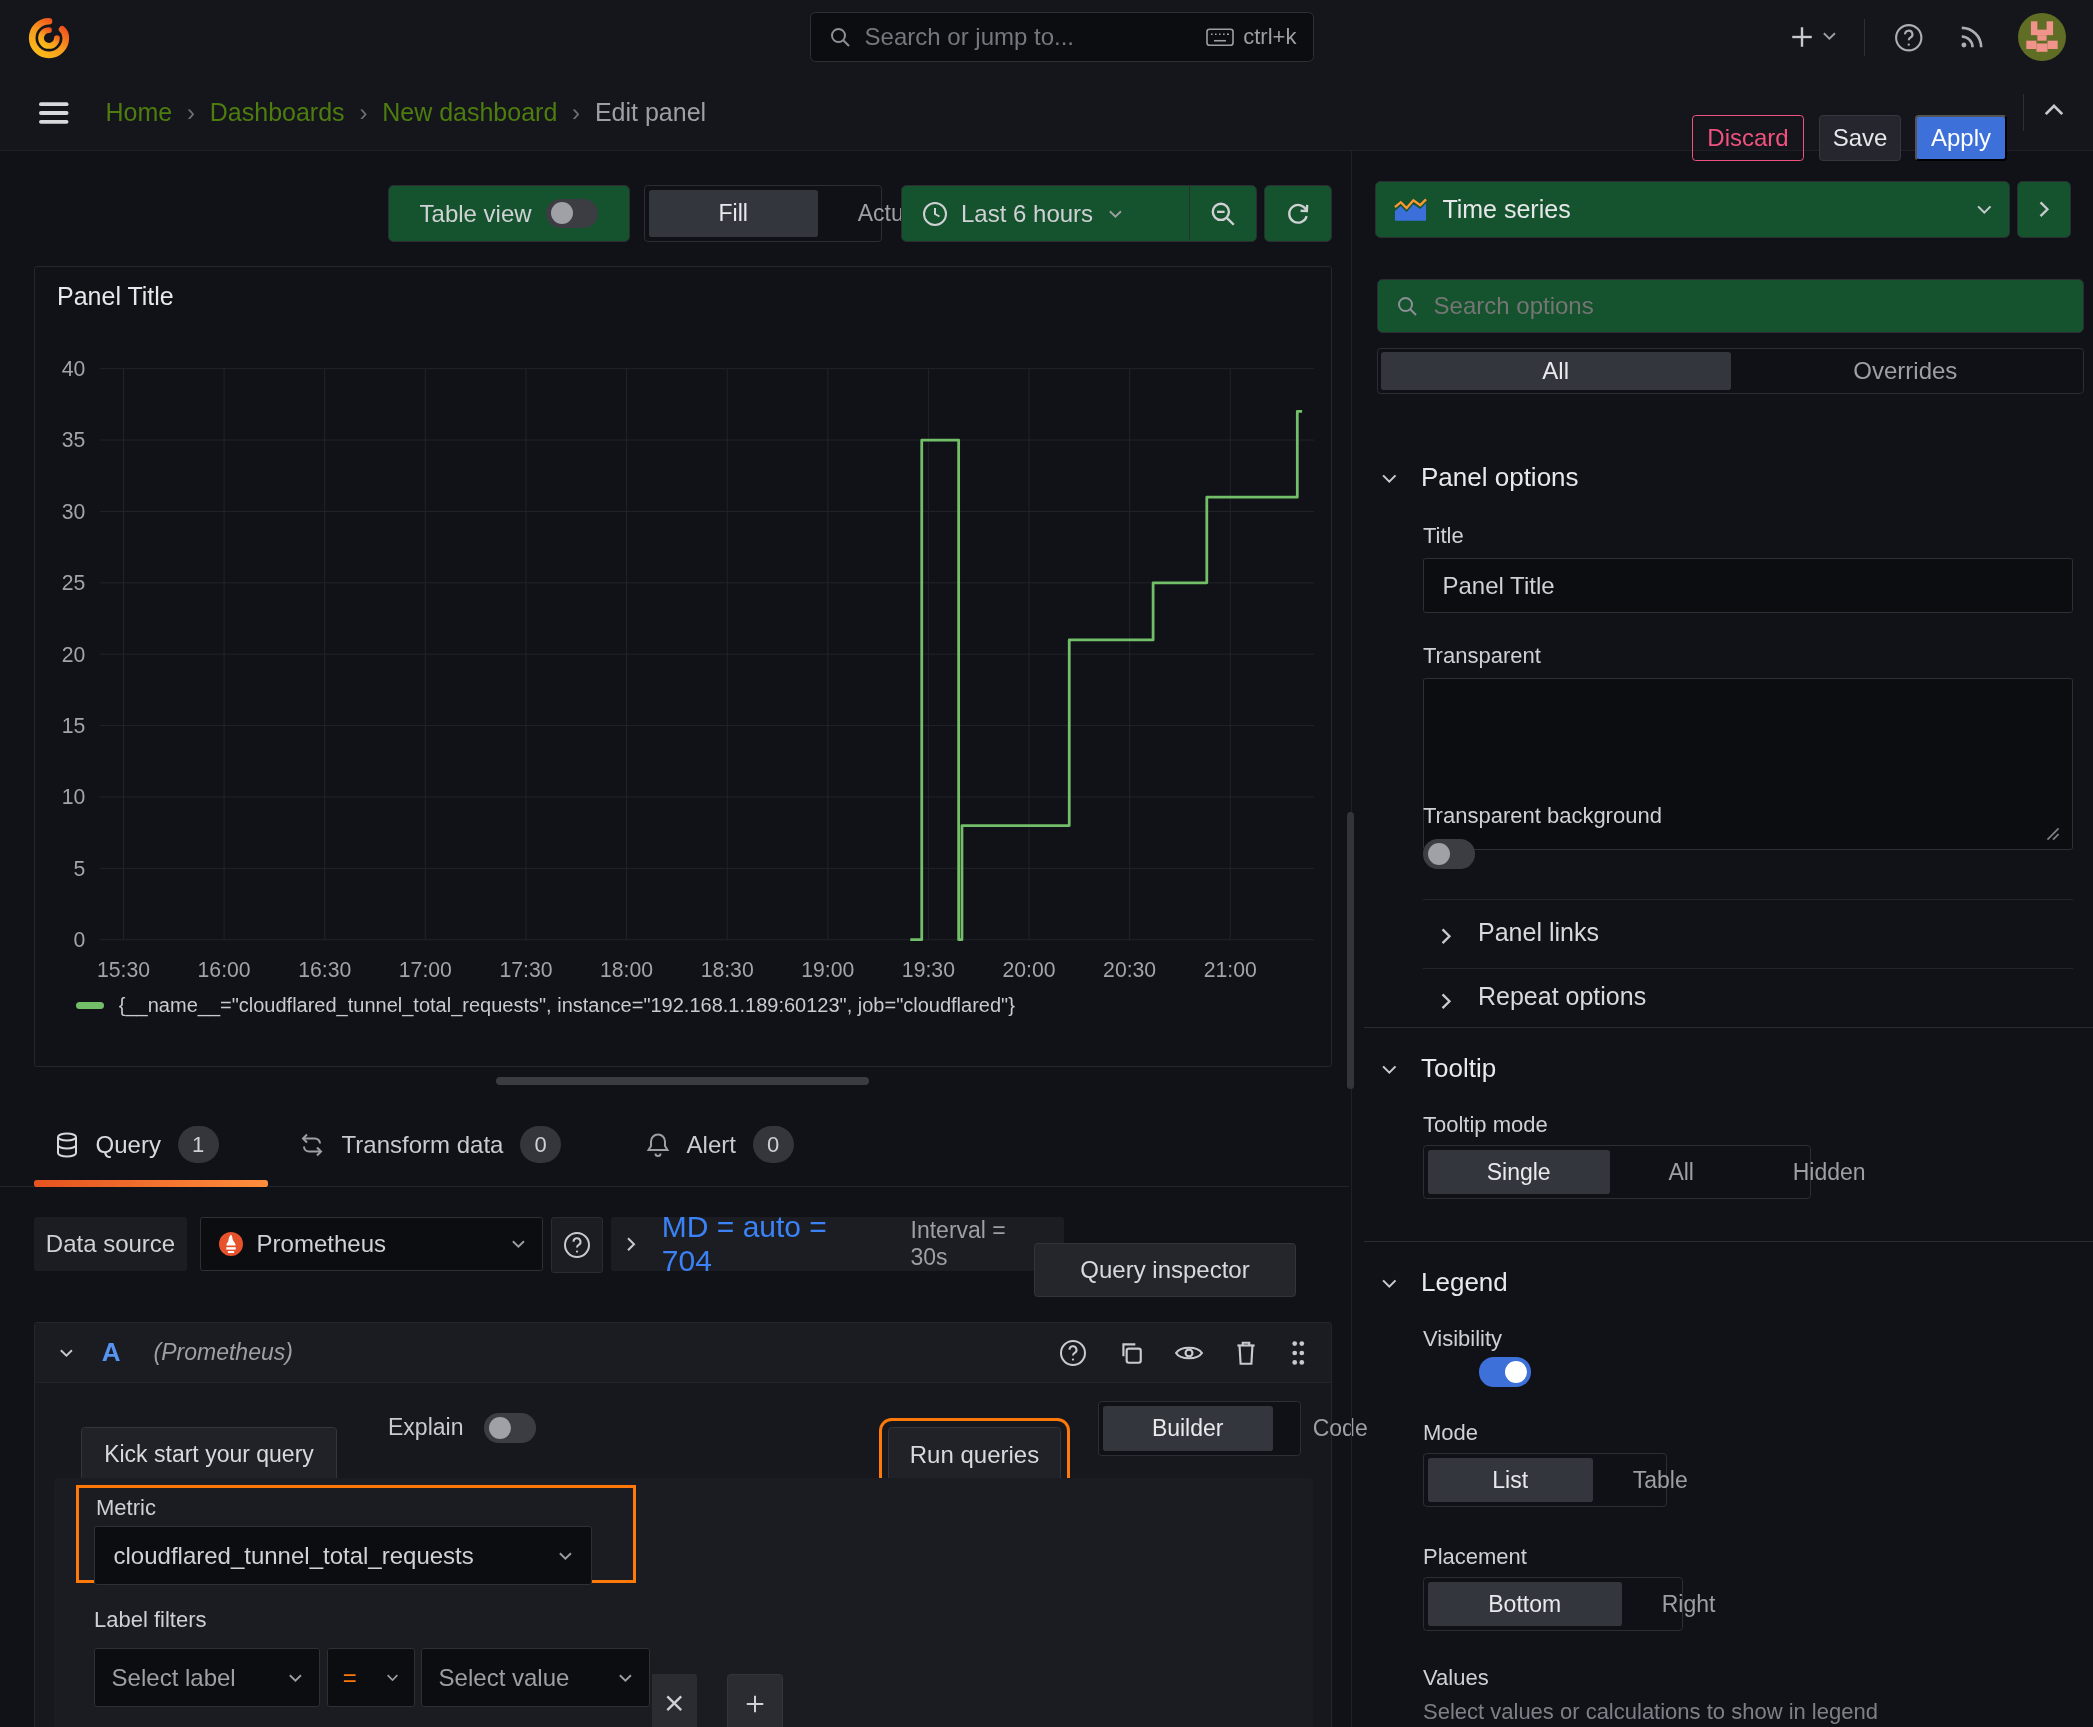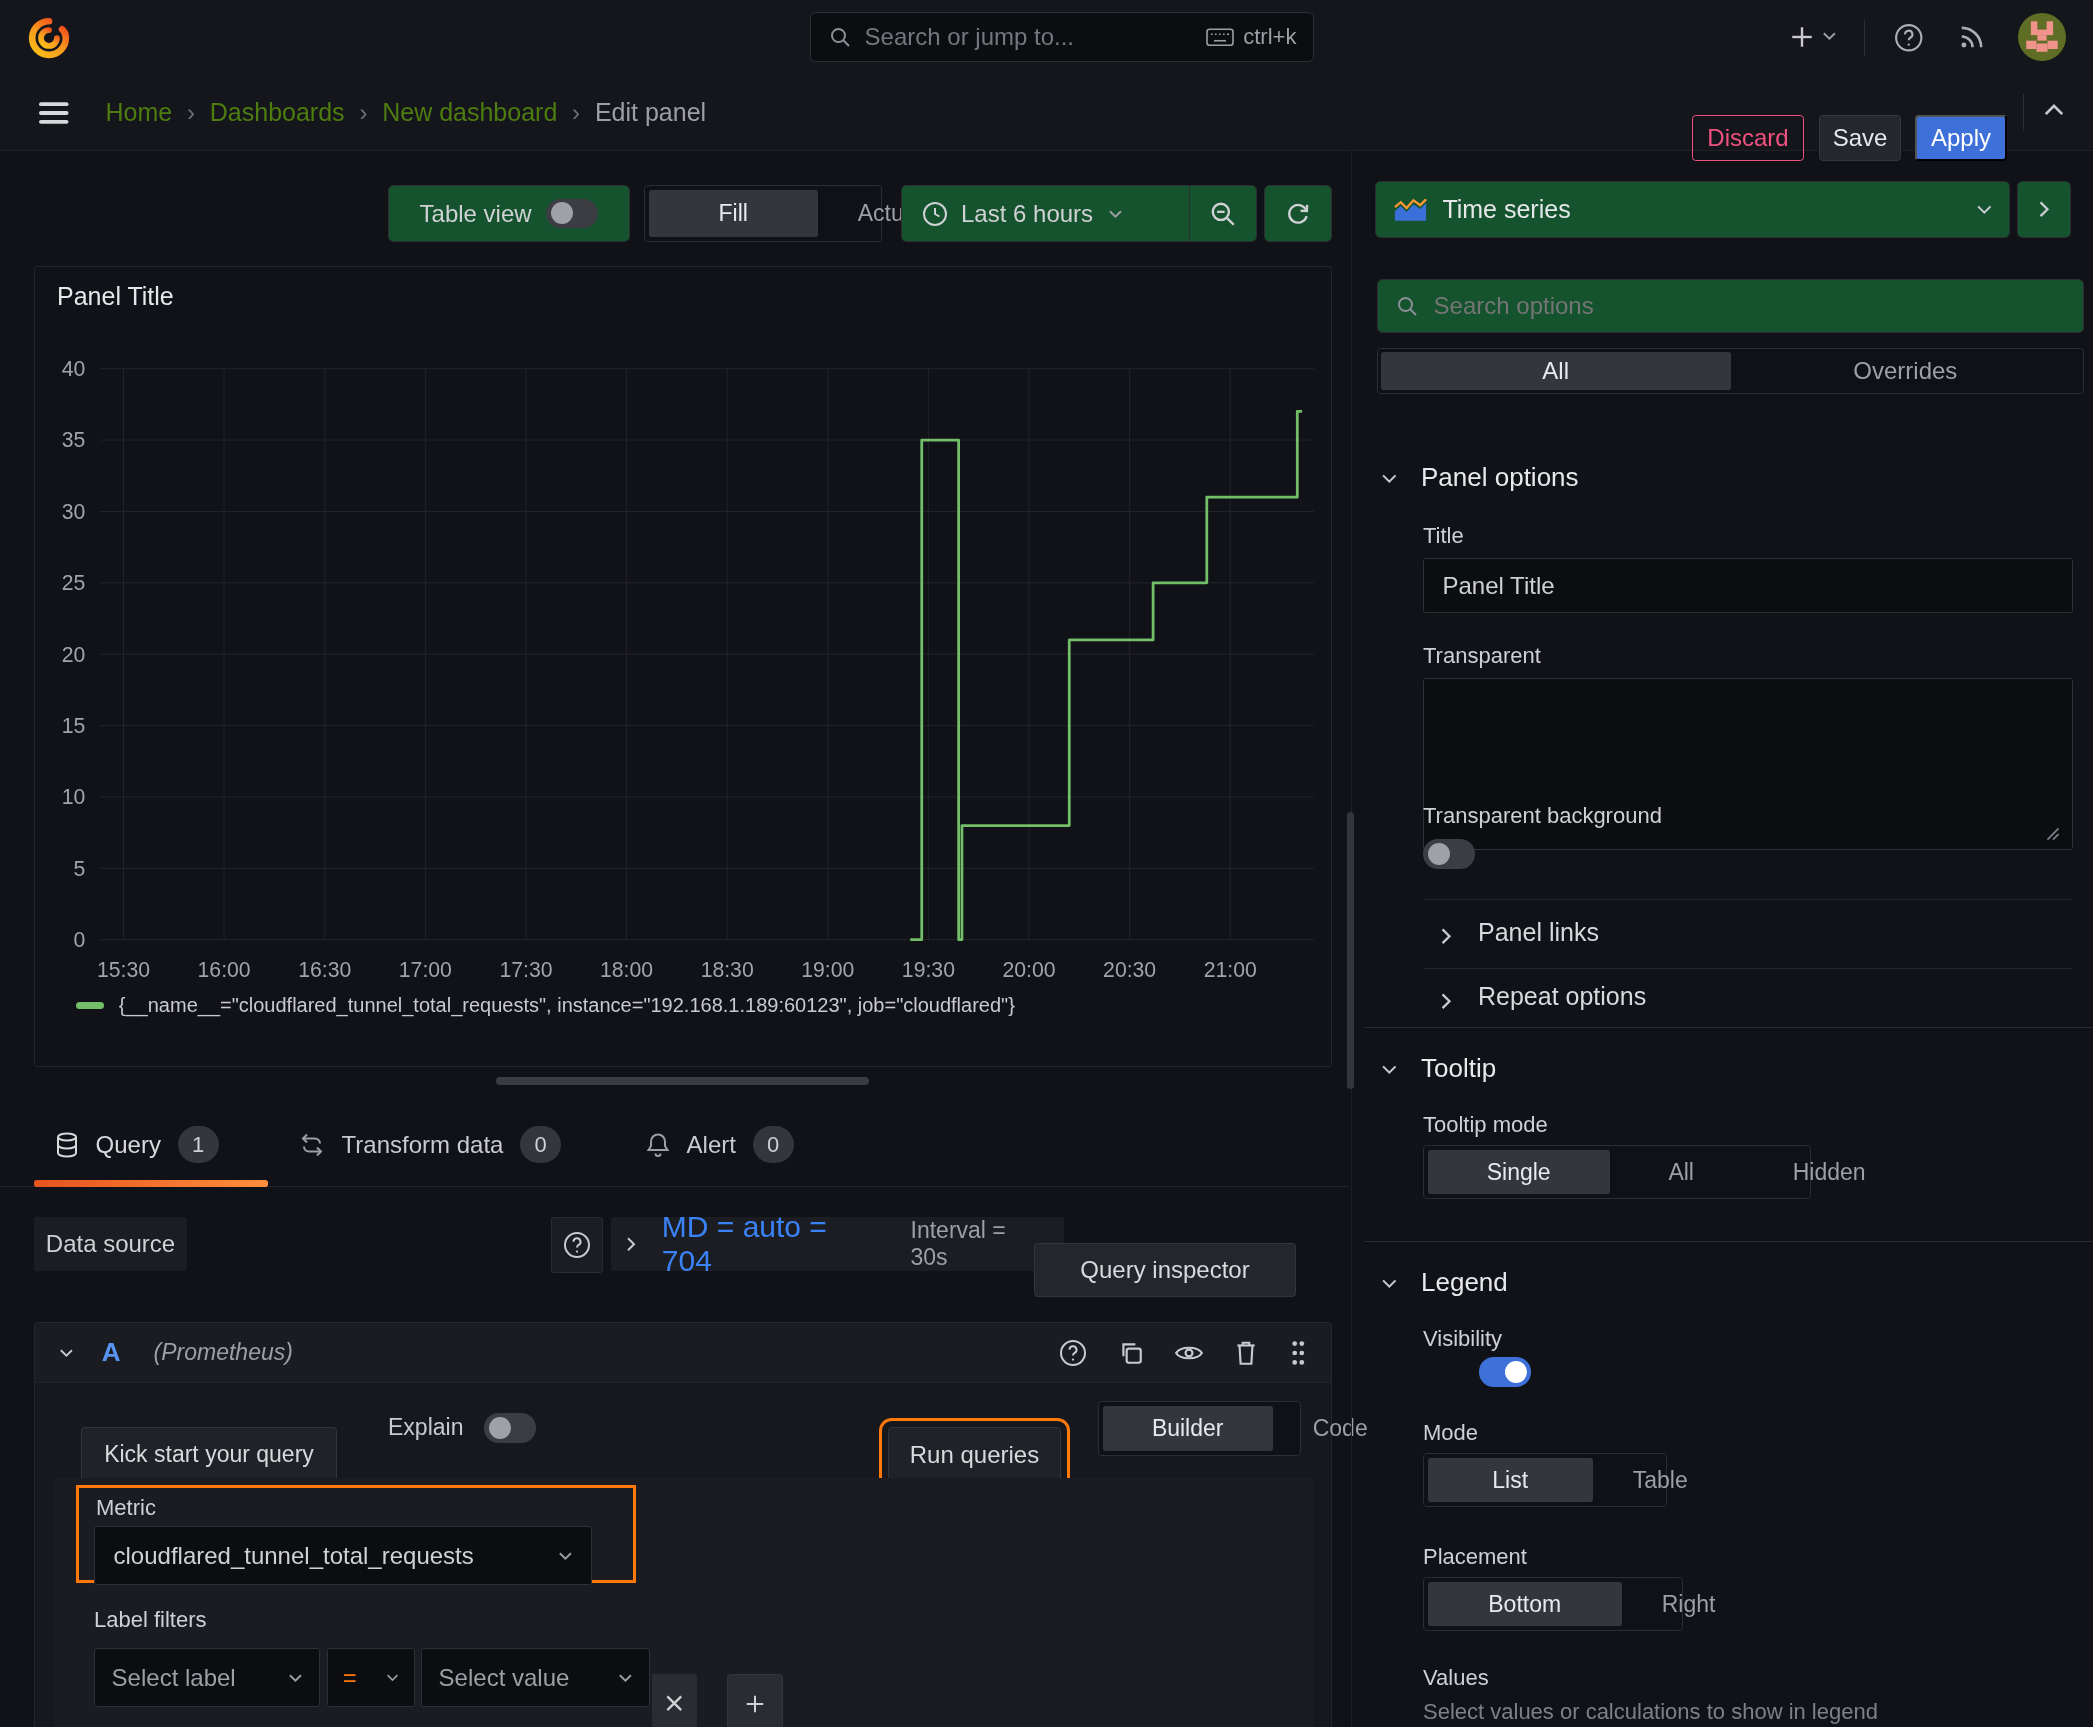--- a/index.html
+++ b/index.html
@@ -316,20 +316,36 @@
             <path d="M9.5 21.5 a2.5 2.5 0 0 0 5 0"></path>
             </svg>
         </span>
         <span class="tab-label" style="color:#c9cad0">Alert</span>
         <span class="badge">0</span>
       </div>
       <span class="abs tab-underline" style="left:34px;top:61px;width:234px;height:6.5px"></span>
     </div>
 
     <div class="abs chip" style="left:34px;top:1067px;width:153px;height:54px;justify-content:center">Data source</div>
+    <div class="abs ibox" style="left:200px;top:1067px;width:343px;height:54px;padding:0 16.6px;gap:13px">
+      <span class="icn">
+        <svg width="26" height="26" viewBox="0 0 26 26">
+          <circle cx="13" cy="13" r="12" fill="#e6522c"></circle>
+          <path fill="#fff" d="M13 3.5 c1.9 2.3 1 4.8 2.6 6.7 1.1 1.3 2 2.7 2 4.3 h-9.2 c0-2.1 1.5-3.1 2.1-5.2 .4-1.5 0-3.5 2.5-5.8 z"></path>
+          <rect x="8.3" y="16.2" width="9.4" height="2.4" fill="#fff"></rect>
+          <rect x="9.9" y="20" width="6.2" height="2" fill="#fff"></rect>
+          </svg>
+      </span>
+      <span style="color:#d0d1d5">Prometheus</span>
+      <span class="icn" style="margin-left:auto">
+        <svg width="14.8" height="10" viewBox="0 0 16 10" fill="none" stroke="#9d9fa5" stroke-width="2">
+            <path d="M2 2 L8 8 L14 2"></path>
+          </svg>
+      </span>
+    </div>
     <div class="abs chip" style="left:551px;top:1067px;width:50px;height:54px;justify-content:center;border:0.9px solid #2a2c32">
       <svg width="28" height="28" viewBox="0 0 28 28" fill="none" stroke="#c9cad0" stroke-width="2">
         <circle cx="14" cy="14" r="12"></circle>
           <path d="M10.5 10.8 a3.5 3.5 0 1 1 5.2 3 c-1.1.6-1.7 1.2-1.7 2.6"></path>
         <circle cx="14" cy="20.6" r="1.1" fill="#c9cad0" stroke="none"></circle>
         </svg>
     </div>
     <div class="abs chip" style="left:611px;top:1067px;width:423px;height:54px;gap:26px;padding:0 14.8px">
       <span class="icn">
         <svg width="10" height="16.6" viewBox="0 0 10 16" fill="none" stroke="#c9cad0" stroke-width="2">

